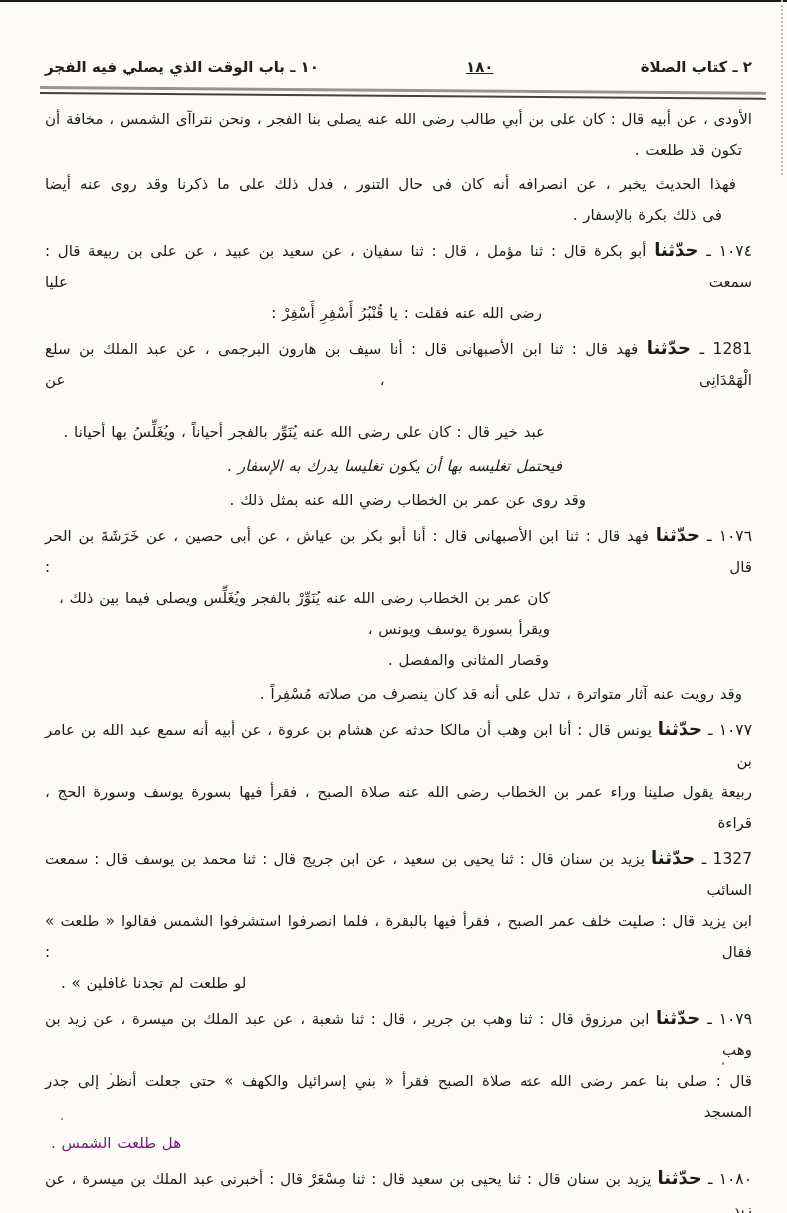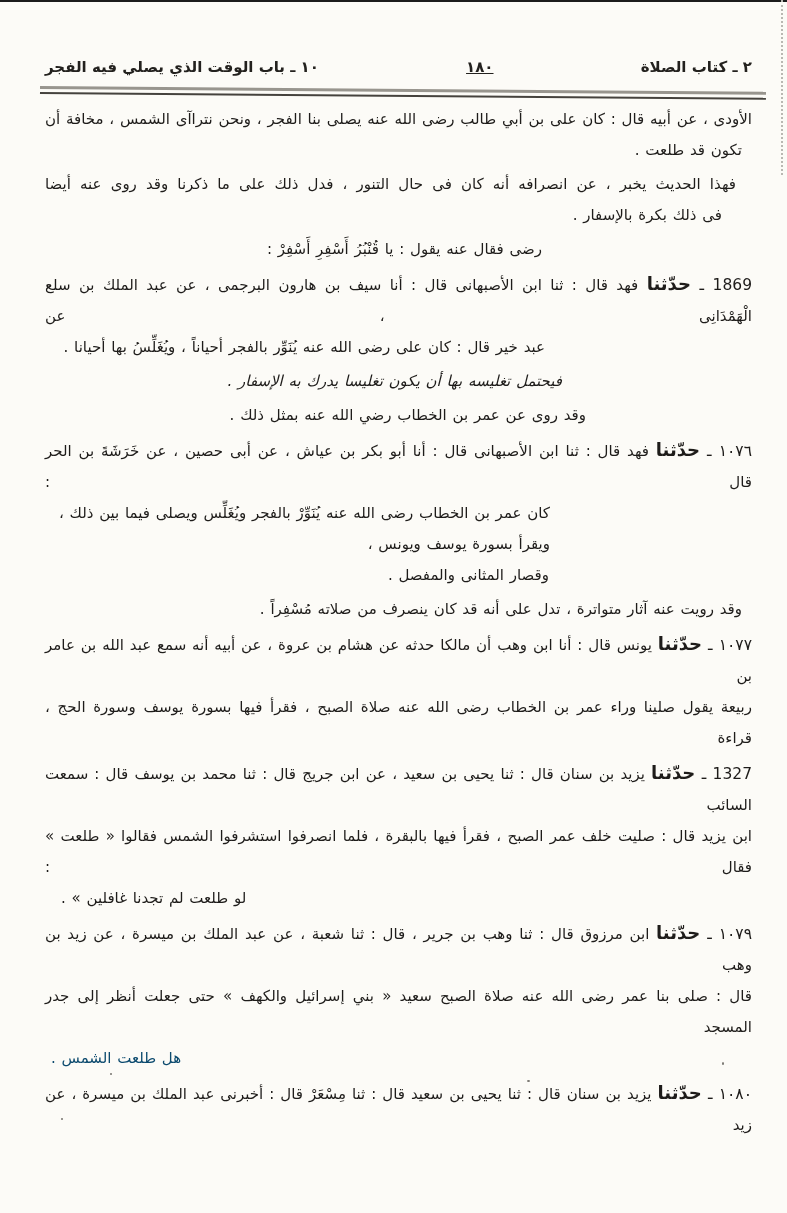--- a/index.html
+++ b/index.html
@@ -49,21 +49,21 @@
   }
   .para { margin-bottom: 3px; }
   .line {
     line-height: 31px;
     min-height: 31px;
     word-spacing: 1px;
   }
   .line.jst { text-align: justify; text-align-last: justify; }
   .line.rgt { text-align: right; }
   .line.lft { text-align: left; }
-  .line.faint { color: #0c4a6e; }
+  .line.faint { color: #701a75; }
 
   .hnum { font-size: 15.5px; letter-spacing: 1px; }
   .hw   { font-weight: 700; font-size: 18px; }
 </style>
 </head>
 <body>
 
 <div class="page">
 
   <div class="edge-top"></div>
@@ -83,25 +83,26 @@
   <div class="content">
       <div class="para">
         <div class="line jst">الأودى ، عن أبيه قال : كان على بن أبي طالب رضى الله عنه يصلى بنا الفجر ، ونحن نتراآى الشمس ، مخافة أن</div>
         <div class="line rgt" style="padding-right: 10px;">تكون قد طلعت .</div>
       </div>
       <div class="para">
         <div class="line jst" style="text-indent: 16px;">فهذا الحديث يخبر ، عن انصرافه أنه كان فى حال التنور ، فدل ذلك على ما ذكرنا وقد روى عنه أيضا</div>
         <div class="line rgt" style="padding-right: 30px;">فى ذلك بكرة بالإسفار .</div>
       </div>
       <div class="para">
-        <div class="line rgt" style="padding-right: 210px;">رضى فقال عنه يقول : يا قُنْبُرُ أَسْفِرِ أَسْفِرْ :</div>
+        <div class="line jst"><span class="hnum">١٠٧٤ ـ </span><span class="hw">حدّثنا</span> أبو بكرة قال : ثنا مؤمل ، قال : ثنا سفيان ، عن سعيد بن عبيد ، عن على بن ربيعة قال : سمعت عليا</div>
+        <div class="line rgt" style="padding-right: 210px;">رضى الله عنه فقلت : يا قُنْبُرُ أَسْفِرِ أَسْفِرْ :</div>
       </div>
       <div class="para">
-        <div class="line jst"><span class="hnum">1869 ـ </span><span class="hw">حدّثنا</span> فهد قال : ثنا ابن الأصبهانى قال : أنا سيف بن هارون البرجمى ، عن عبد الملك بن سلع الْهَمْدَانِى ، عن</div>
-        <div class="line rgt" style="padding-right: 207px;">عبد خير قال : كان على رضى الله عنه يُنَوِّر بالفجر أحياناً ، ويُغَلِّسُ بها أحيانا .</div>
+        <div class="line jst"><span class="hnum">1281 ـ </span><span class="hw">حدّثنا</span> فهد قال : ثنا ابن الأصبهانى قال : أنا سيف بن هارون البرجمى ، عن عبد الملك بن سلع الْهَمْدَانِى ، عن</div>
+        <div class="line rgt" style="padding-right: 207px; margin-top: 21px;">عبد خير قال : كان على رضى الله عنه يُنَوِّر بالفجر أحياناً ، ويُغَلِّسُ بها أحيانا .</div>
       </div>
       <div class="para">
         <div class="line rgt" style="padding-right: 190px; font-style: italic;">فيحتمل تغليسه بها أن يكون تغليسا يدرك به الإسفار .</div>
       </div>
       <div class="para">
         <div class="line rgt" style="padding-right: 166px;">وقد روى عن عمر بن الخطاب رضي الله عنه بمثل ذلك .</div>
       </div>
       <div class="para">
         <div class="line jst"><span class="hnum">١٠٧٦ ـ </span><span class="hw">حدّثنا</span> فهد قال : ثنا ابن الأصبهانى قال : أنا أبو بكر بن عياش ، عن أبى حصين ، عن خَرَشَةَ بن الحر قال :</div>
         <div class="line rgt" style="padding-right: 202px;">كان عمر بن الخطاب رضى الله عنه يُنَوِّرْ بالفجر ويُغَلِّس ويصلى فيما بين ذلك ، ويقرأ بسورة يوسف ويونس ،</div>
@@ -114,21 +115,21 @@
         <div class="line jst"><span class="hnum">١٠٧٧ ـ </span><span class="hw">حدّثنا</span> يونس قال : أنا ابن وهب أن مالكا حدثه عن هشام بن عروة ، عن أبيه أنه سمع عبد الله بن عامر بن</div>
         <div class="line jst">ربيعة يقول صلينا وراء عمر بن الخطاب رضى الله عنه صلاة الصبح ، فقرأ فيها بسورة يوسف وسورة الحج ، قراءة</div>
       </div>
       <div class="para">
         <div class="line jst"><span class="hnum">1327 ـ </span><span class="hw">حدّثنا</span> يزيد بن سنان قال : ثنا يحيى بن سعيد ، عن ابن جريج قال : ثنا محمد بن يوسف قال : سمعت السائب</div>
         <div class="line jst">ابن يزيد قال : صليت خلف عمر الصبح ، فقرأ فيها بالبقرة ، فلما انصرفوا استشرفوا الشمس فقالوا « طلعت » فقال :</div>
         <div class="line lft" style="padding-left: 16px;">لو طلعت لم تجدنا غافلين » .</div>
       </div>
       <div class="para">
         <div class="line jst"><span class="hnum">١٠٧٩ ـ </span><span class="hw">حدّثنا</span> ابن مرزوق قال : ثنا وهب بن جرير ، قال : ثنا شعبة ، عن عبد الملك بن ميسرة ، عن زيد بن وهب</div>
-        <div class="line jst">قال : صلى بنا عمر رضى الله عنه صلاة الصبح سعيد « بني إسرائيل والكهف » حتى جعلت أنظر إلى جدر المسجد</div>
+        <div class="line jst">قال : صلى بنا عمر رضى الله عنه صلاة الصبح فقرأ « بني إسرائيل والكهف » حتى جعلت أنظر إلى جدر المسجد</div>
         <div class="line lft faint" style="padding-left: 6px;">هل طلعت الشمس .</div>
       </div>
       <div class="para">
         <div class="line jst"><span class="hnum">١٠٨٠ ـ </span><span class="hw">حدّثنا</span> يزيد بن سنان قال : ثنا يحيى بن سعيد قال : ثنا مِسْعَرْ قال : أخبرنى عبد الملك بن ميسرة ، عن زيد</div>
       </div>
     </div>
 
   <div class="speck" style="left:110px; top:1073px; width:2px; height:2px;"></div>
   <div class="speck" style="left:527px; top:1080px; width:3px; height:2px;"></div>
   <div class="speck" style="left:61px;  top:1118px; width:2px; height:2px;"></div>

